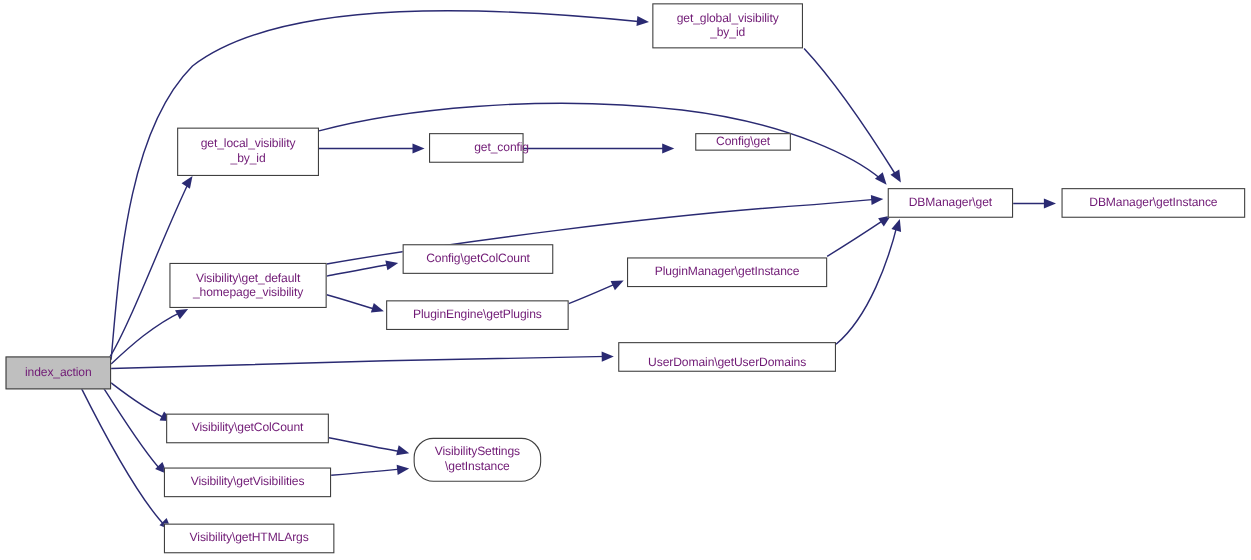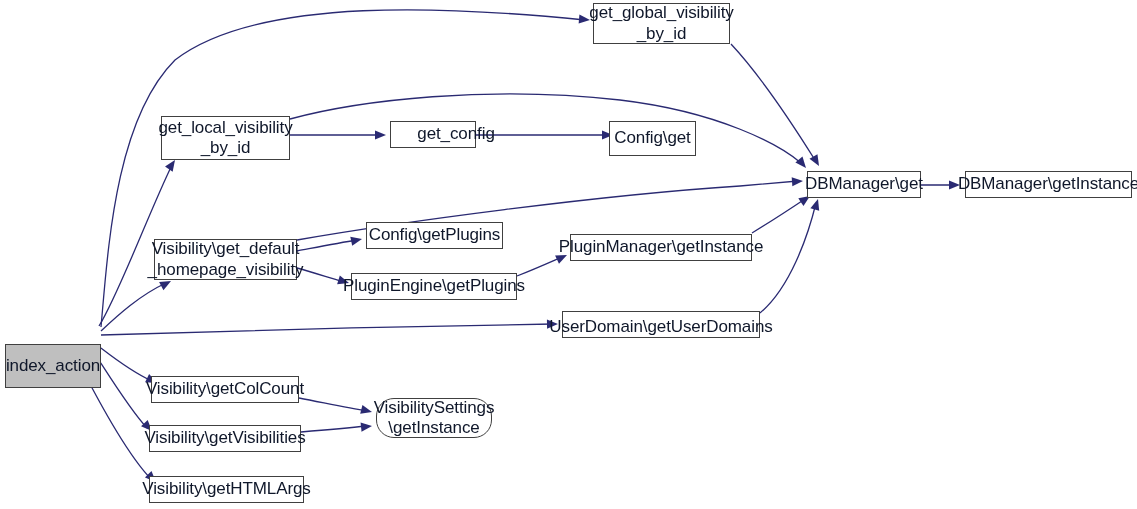--- a/index.html
+++ b/index.html
@@ -20,26 +20,26 @@
     left: 0;
     top: 0;
     width: 1137px;
     height: 509px;
   }
   .node {
     position: absolute;
     box-sizing: border-box;
     border: 1px solid #404040;
     background: #ffffff;
-    color: #0f172a;
+    color: #701a75;
     display: flex;
     align-items: center;
     justify-content: center;
     text-align: center;
-    font-size: 17px;
+    font-size: 11px;
     line-height: 1.18;
     white-space: pre-line;
     letter-spacing: -0.1px;
     z-index: 5;
   }
   .node.highlight {
     background: #bfbfbf;
     border-color: #404040;
   }
   .node-label {
@@ -87,32 +87,32 @@
       <polygon points="0,0 -11,-4.6 -11,4.6" fill="#2a2a72" transform="translate(803,181) rotate(-4)"></polygon>
       <polygon points="0,0 -11,-4.6 -11,4.6" fill="#2a2a72" transform="translate(362,239) rotate(-12)"></polygon>
       <polygon points="0,0 -11,-4.6 -11,4.6" fill="#2a2a72" transform="translate(349,283) rotate(17)"></polygon>
       <polygon points="0,0 -11,-4.6 -11,4.6" fill="#2a2a72" transform="translate(567,255) rotate(-25)"></polygon>
       <polygon points="0,0 -11,-4.6 -11,4.6" fill="#2a2a72" transform="translate(810,196) rotate(-34)"></polygon>
       <polygon points="0,0 -11,-4.6 -11,4.6" fill="#2a2a72" transform="translate(818,199) rotate(-73)"></polygon>
       <polygon points="0,0 -11,-4.6 -11,4.6" fill="#2a2a72" transform="translate(960,185) rotate(0)"></polygon>
       <polygon points="0,0 -11,-4.6 -11,4.6" fill="#2a2a72" transform="translate(372,412) rotate(14)"></polygon>
       <polygon points="0,0 -11,-4.6 -11,4.6" fill="#2a2a72" transform="translate(372,426) rotate(-6)"></polygon>
     </svg>
-<div class="node highlight" style="left: 5px; top: 344px; width: 96px; height: 44px;"><span class="node-label">index_action</span></div>
+<div class="node highlight" style="left: 5px; top: 324px; width: 96px; height: 30px;"><span class="node-label">index_action</span></div>
     <div class="node" style="left: 161px; top: 116px; width: 129px; height: 44px;"><span class="node-label">get_local_visibility
 _by_id</span></div>
     <div class="node" style="left: 593px; top: 3px; width: 137px; height: 41px;"><span class="node-label">get_global_visibility
 _by_id</span></div>
     <div class="node" style="left: 390px; top: 121px; width: 86px; height: 27px; padding-left: 46px;"><span class="node-label">get_config</span></div>
-    <div class="node" style="left: 609px; top: 121px; width: 87px; height: 35px;"><span class="node-label">Config\get</span></div>
+    <div class="node" style="left: 632px; top: 121px; width: 87px; height: 16px;"><span class="node-label">Config\get</span></div>
     <div class="node" style="left: 807px; top: 171px; width: 114px; height: 27px;"><span class="node-label">DBManager\get</span></div>
     <div class="node" style="left: 965px; top: 171px; width: 167px; height: 27px;"><span class="node-label">DBManager\getInstance</span></div>
     <div class="node" style="left: 154px; top: 239px; width: 143px; height: 41px;"><span class="node-label">Visibility\get_default
 _homepage_visibility</span></div>
-    <div class="node" style="left: 366px; top: 222px; width: 137px; height: 27px;"><span class="node-label">Config\getPlugins</span></div>
+    <div class="node" style="left: 366px; top: 222px; width: 137px; height: 27px;"><span class="node-label">Config\getColCount</span></div>
     <div class="node" style="left: 351px; top: 273px; width: 166px; height: 27px;"><span class="node-label">PluginEngine\getPlugins</span></div>
     <div class="node" style="left: 570px; top: 234px; width: 182px; height: 27px;"><span class="node-label">PluginManager\getInstance</span></div>
     <div class="node" style="left: 562px; top: 311px; width: 198px; height: 27px; align-items: flex-end;"><span class="node-label">UserDomain\getUserDomains</span></div>
     <div class="node" style="left: 151px; top: 376px; width: 148px; height: 27px;"><span class="node-label">Visibility\getColCount</span></div>
     <div class="node" style="left: 376px; top: 398px; width: 116px; height: 40px; border-radius: 18px;"><span class="node-label">VisibilitySettings
 \getInstance</span></div>
     <div class="node" style="left: 149px; top: 425px; width: 152px; height: 27px;"><span class="node-label">Visibility\getVisibilities</span></div>
     <div class="node" style="left: 149px; top: 476px; width: 155px; height: 27px;"><span class="node-label">Visibility\getHTMLArgs</span></div>
   </div>
 

